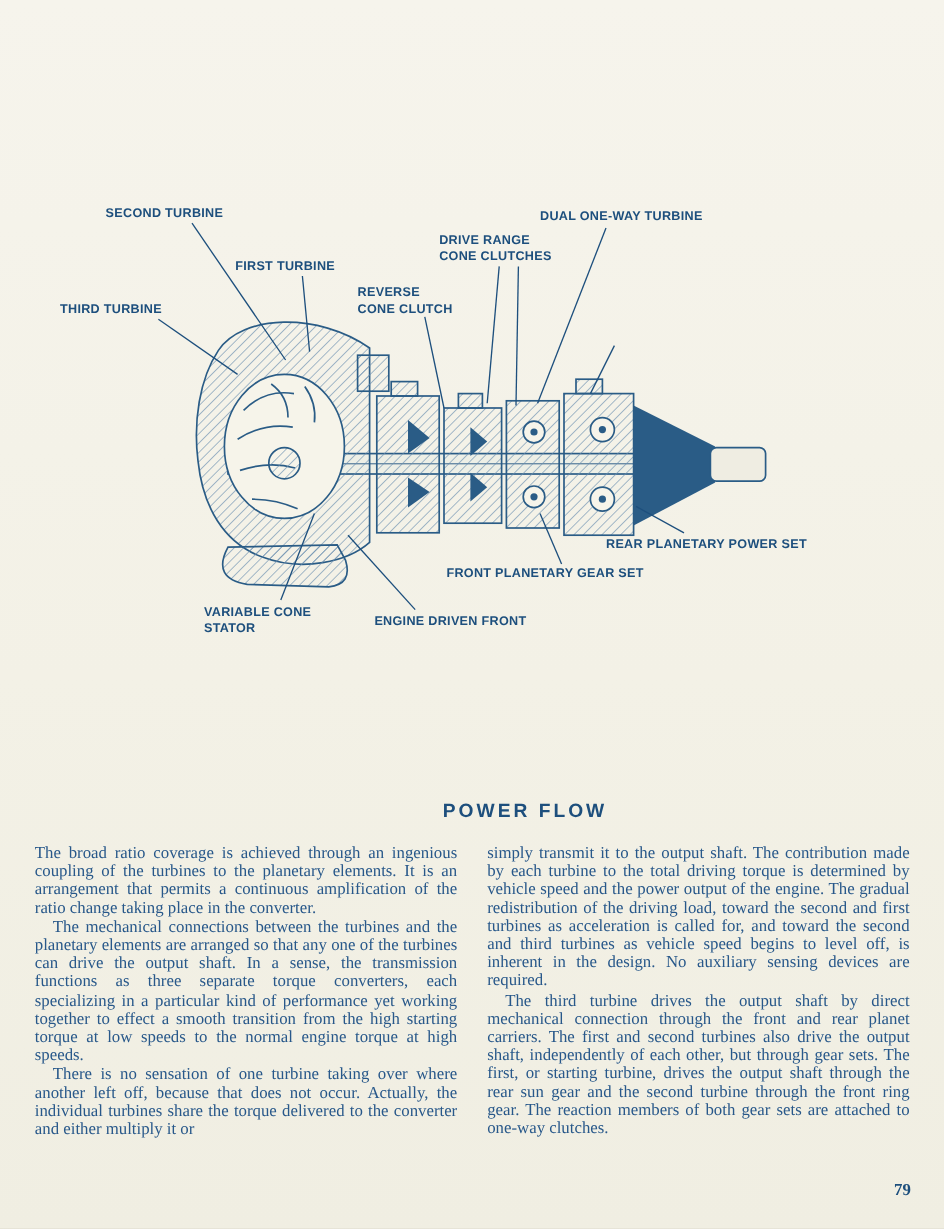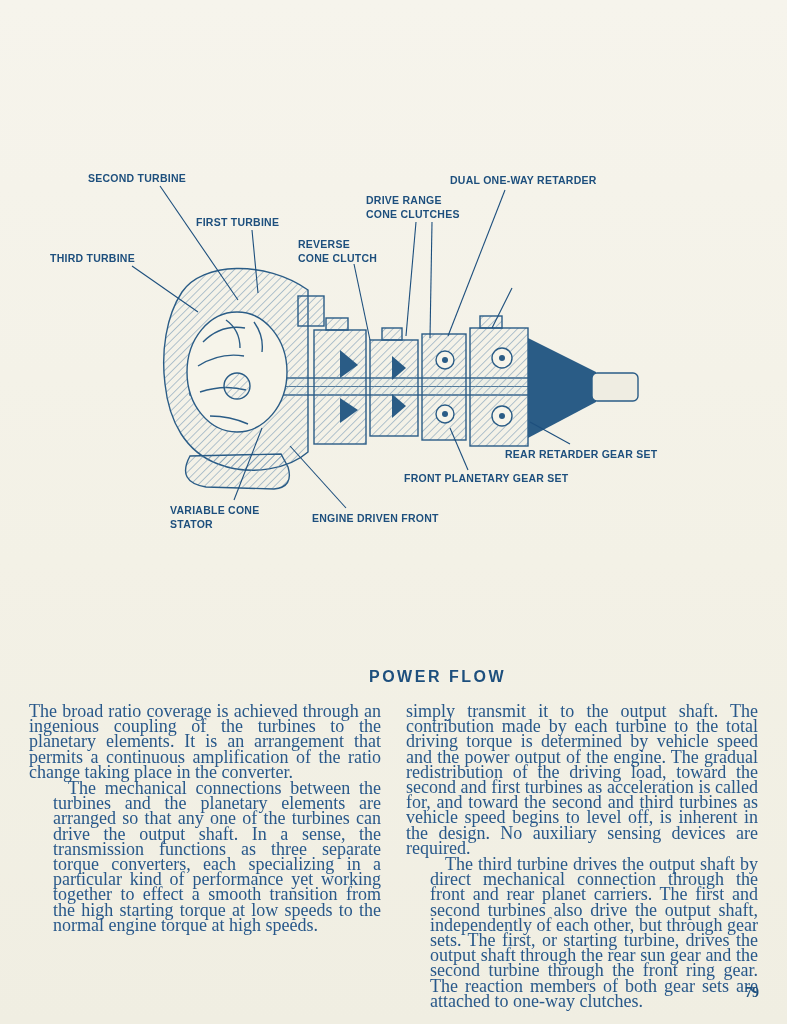--- a/index.html
+++ b/index.html
@@ -33,23 +33,23 @@
     font-size:16px;
     letter-spacing:2.5px;
     color:#1d4f7d;
     padding-left:44px;
   }
   .columns{
     position:absolute;
     left:29px;top:704px;width:729px;
     display:flex;gap:25px;
   }
-  .col{flex:1;text-align:justify;font-size:18px;line-height:15.2px;color:#28588a;}
+  .col{flex:1;text-align:justify;font-size:14px;line-height:15.2px;color:#28588a;}
   .col p{margin:0 0 1px 0;}
-  .col p.ind{text-indent:15px;margin-left:24px;}
+  .col p.ind{text-indent:15px;}
   .pageno{
     position:absolute;
     right:28px;top:985px;
     font-family:"Liberation Serif",serif;
     font-weight:bold;
     font-size:14px;
     color:#1d4f7d;
   }
 </style>
 </head>
@@ -128,33 +128,34 @@
     </g>
   </svg>
 
   <div class="callout" style="left:88px;top:172px;width:120px">SECOND TURBINE</div>
   <div class="callout" style="left:196px;top:216px;width:115px">FIRST TURBINE</div>
   <div class="callout" style="left:50px;top:252px;width:110px">THIRD TURBINE</div>
   <div class="callout" style="left:298px;top:238px;width:100px">REVERSE
 CONE CLUTCH</div>
   <div class="callout" style="left:366px;top:194px;width:118px">DRIVE RANGE
 CONE CLUTCHES</div>
-  <div class="callout" style="left:450px;top:174px;width:180px">DUAL ONE-WAY RETARDER</div>
-  <div class="callout" style="left:505px;top:448px;width:195px">REAR RETARDER GEAR SET</div>
-  <div class="callout" style="left:404px;top:472px;width:185px">FRONT PLANETARY GEAR SET</div>
+  <div class="callout" style="left:450px;top:174px;width:180px">DUAL ONE-WAY TURBINE</div>
+  <div class="callout" style="left:505px;top:448px;width:195px">REAR PLANETARY POWER SET</div>
+  <div class="callout" style="left:372px;top:472px;width:185px">FRONT PLANETARY GEAR SET</div>
   <div class="callout" style="left:312px;top:512px;width:145px">ENGINE DRIVEN FRONT</div>
   <div class="callout" style="left:170px;top:504px;width:105px">VARIABLE CONE
 STATOR</div>
 
   <h1 class="title">POWER FLOW</h1>
 
   <div class="columns">
     <div class="col">
       <p>The broad ratio coverage is achieved through an ingenious coupling of the turbines to the planetary elements.  It is an arrangement that permits a continuous amplification of the ratio change taking place in the converter.</p>
       <p class="ind">The mechanical connections between the turbines and the planetary elements are arranged so that any one of the turbines can drive the output shaft. In a sense, the transmission functions as three separate torque converters, each specializing in a particular kind of performance yet working together to effect a smooth transition from the high starting torque at low speeds to the normal engine torque at high speeds.</p>
+      <p class="ind">There is no sensation of one turbine taking over where another left off, because that does not occur. Actually, the individual turbines share the torque delivered to the converter and either multiply it or</p>
     </div>
     <div class="col">
       <p>simply transmit it to the output shaft.  The contribution made by each turbine to the total driving torque is determined by vehicle speed and the power output of the engine.  The gradual redistribution of the driving load, toward the second and first turbines as acceleration is called for, and toward the second and third turbines as vehicle speed begins to level off, is inherent in the design.  No auxiliary sensing devices are required.</p>
       <p class="ind">The third turbine drives the output shaft by direct mechanical connection through the front and rear planet carriers.  The first and second turbines also drive the output shaft, independently of each other, but through gear sets.  The first, or starting turbine, drives the output shaft through the rear sun gear and the second turbine through the front ring gear.  The reaction members of both gear sets are attached to one-way clutches.</p>
     </div>
   </div>
 
   <div class="pageno">79</div>
 
 </div>

